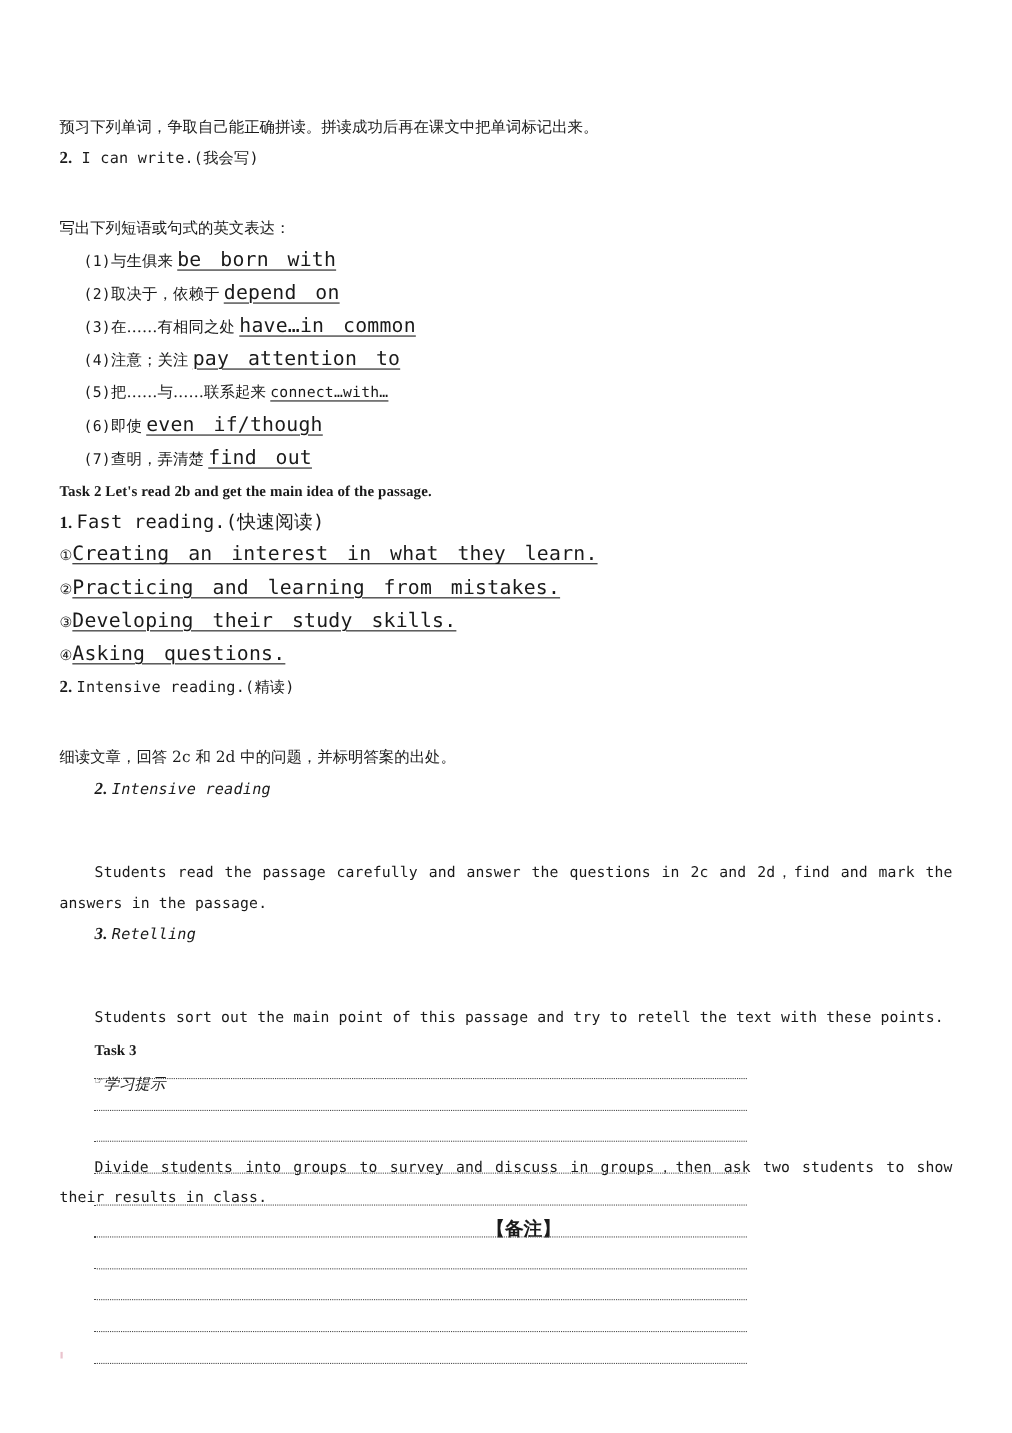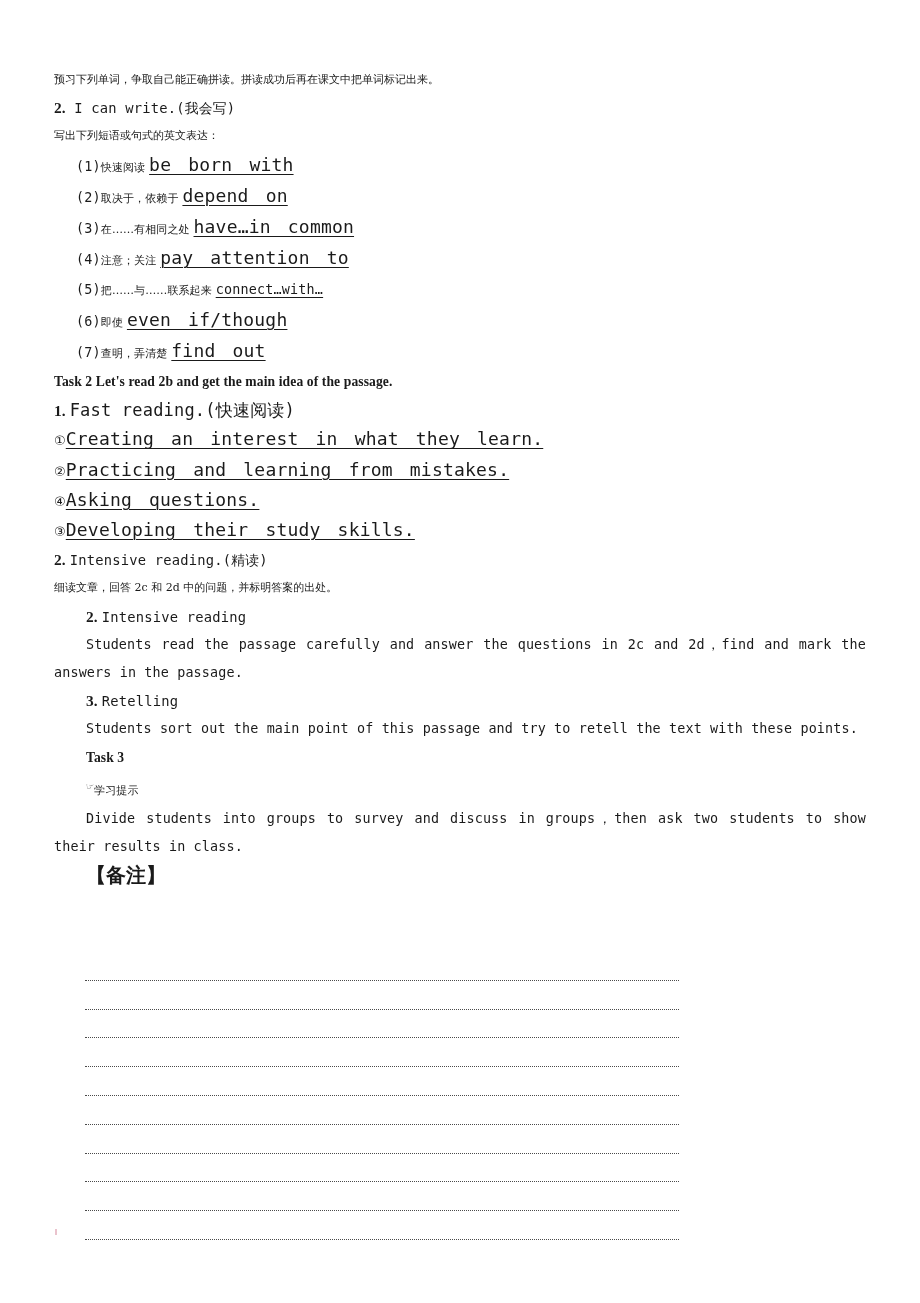--- a/index.html
+++ b/index.html
@@ -34,21 +34,21 @@
     font-size: 15.2px;
     line-height: 28.2px;
     white-space: nowrap;
     letter-spacing: 0.1px;
   }
   .mono {
     font-family: "DejaVu Sans Mono", "Liberation Mono", monospace;
     font-size: 13.4px;
     letter-spacing: 0.2px;
   }
-  .indent1 { padding-left: 32px; }
+  .indent1 { padding-left: 32px; font-style: italic; }
   .indent-half { padding-left: 22px; }
 
   
   .ans {
     text-decoration: underline;
     text-underline-offset: 3px;
     text-decoration-thickness: 1px;
     font-family: "DejaVu Sans Mono", "Liberation Mono", monospace;
     font-size: 13.4px;
     letter-spacing: 0.2px;
@@ -84,46 +84,48 @@
   .para {
     font-family: "DejaVu Sans Mono", "Liberation Mono", monospace;
     font-size: 13.4px;
     line-height: 28.2px;
     text-align: justify;
     text-align-last: left;
     text-justify: inter-word;
     width: 812px;
     letter-spacing: 0.15px;
   }
-  .para-indent { text-indent: 32px; }
+  .para-indent { text-indent: 32px; margin-top: 48px; }
 
   .chinese-line {
     font-family: "DejaVu Serif", "Liberation Serif", serif;
-    font-size: 11px;
-    line-height: 28.2px;
+    font-size: 14px;
+    line-height: 28.2px;
+    margin-top: 36px;
   }
 
   .circ {
     font-family: "DejaVu Sans", sans-serif;
     font-size: 13px;
   }
 
   .hand {
     font-family: "DejaVu Sans", sans-serif;
     font-size: 9px;
     vertical-align: 5px;
     letter-spacing: 0;
   }
 
   .bracket-head {
     font-family: "DejaVu Serif", "Liberation Serif", serif;
-    font-size: 20px;
+    font-size: 17px;
     font-weight: bold;
     line-height: 28.2px;
     padding-left: 32px;
+    text-align: center;
   }
 
   
   .notes {
     position: absolute;
     left: 85px;
     top: 952px;
     width: 594px;
   }
   .note-line {
@@ -151,21 +153,21 @@
     <div class="chinese-line">预习下列单词，争取自己能正确拼读。拼读成功后再在课文中把单词标记出来。</div>
 
 
     <div class="ln">
       <span class="numb">2.</span><span class="mono" style="font-size:13.6px;">&nbsp;</span><span class="mono" style="font-size:13.8px;">I can write.(我会写)</span>
     </div>
 
     <div class="chinese-line">写出下列短语或句式的英文表达：</div>
 
     <div class="ln indent-half">
-      <span class="mono">(1)</span><span class="chinese-line">快速阅读</span><span>&nbsp;</span><span class="ans-wide">be  born  with</span>
+      <span class="mono">(1)</span><span class="chinese-line">与生俱来</span><span>&nbsp;</span><span class="ans-wide">be  born  with</span>
     </div>
     <div class="ln indent-half">
       <span class="mono">(2)</span><span class="chinese-line">取决于，依赖于</span><span>&nbsp;</span><span class="ans-wide">depend  on</span>
     </div>
     <div class="ln indent-half">
       <span class="mono">(3)</span><span class="chinese-line">在……有相同之处</span><span>&nbsp;</span><span class="ans-wide">have…in  common</span>
     </div>
     <div class="ln indent-half">
       <span class="mono">(4)</span><span class="chinese-line">注意；关注</span><span>&nbsp;</span><span class="ans-wide">pay  attention  to</span>
     </div>
@@ -186,24 +188,24 @@
     </div>
 
 
     <div class="ln">
       <span class="circ">①</span><span class="ans-wide">Creating  an  interest  in  what  they  learn.</span>
     </div>
     <div class="ln">
       <span class="circ">②</span><span class="ans-wide">Practicing  and  learning  from  mistakes.</span>
     </div>
     <div class="ln">
+      <span class="circ">③</span><span class="ans-wide">Developing  their  study  skills.</span>
+    </div>
+    <div class="ln">
       <span class="circ">④</span><span class="ans-wide">Asking  questions.</span>
-    </div>
-    <div class="ln">
-      <span class="circ">③</span><span class="ans-wide">Developing  their  study  skills.</span>
     </div>
 
     <div class="ln">
       <span class="numb">2.</span><span>&nbsp;</span><span class="mono" style="font-size:13.8px;">Intensive reading.(精读)</span>
     </div>
 
     <div class="chinese-line">细读文章，回答 2c 和 2d 中的问题，并标明答案的出处。</div>
 
 
     <div class="ln indent1">

